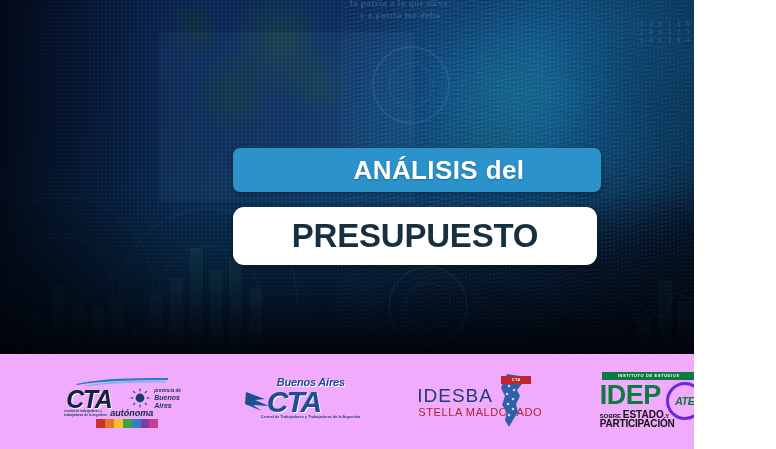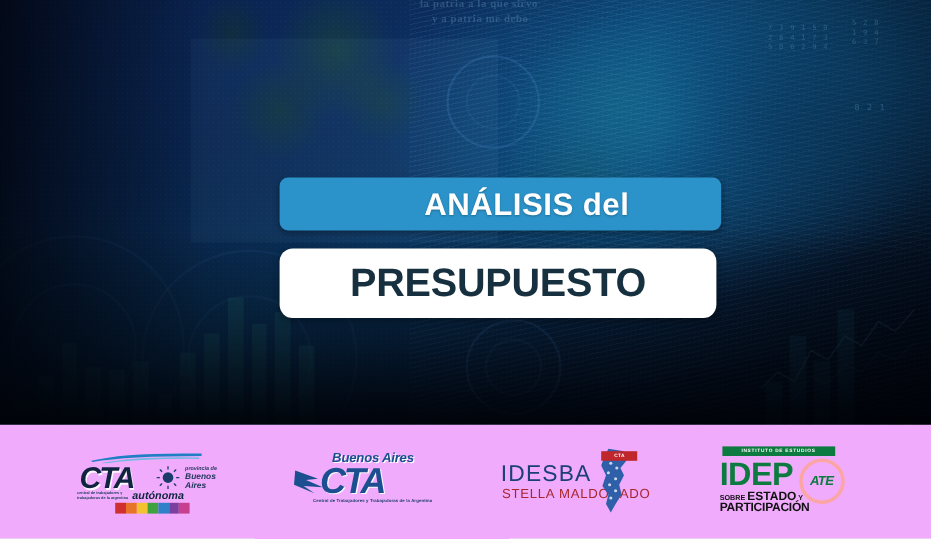--- a/index.html
+++ b/index.html
@@ -3,21 +3,21 @@
 <meta charset="utf-8">
 <title>Analisis del Presupuesto 2025</title>
 <style>
   html,body{margin:0;padding:0;}
   body{
     width:776px;height:449px;overflow:hidden;
     font-family:"Liberation Sans",sans-serif;
     background:#ffffff;
   }
   .poster{
-    position:relative;width:776px;height:449px;overflow:hidden;
+    position:relative;width:694px;height:449px;overflow:hidden;
     background:#ffffff;
   }
 
   
   .hero{
     position:absolute;left:0;top:0;width:776px;height:354px;overflow:hidden;
     background:#030a16;
   }
   
   .bg-layer{position:absolute;left:0;top:0;width:100%;height:100%;}
@@ -175,21 +175,21 @@
   .l3-sub{position:absolute;left:3px;top:33px;font-size:11px;font-weight:400;color:#a8262c;letter-spacing:.6px;}
   .l3-map{position:absolute;left:72px;top:-1px;width:44px;height:56px;}
   .l3-flag{position:absolute;left:86px;top:3px;width:30px;height:8px;background:#c0272d;}
   .l3-flag span{display:block;font-size:4px;color:#fff;font-weight:700;text-align:center;line-height:8px;letter-spacing:.3px;}
 
   
   .logo4{width:120px;height:60px;}
   .l4-top{position:absolute;left:6px;top:0px;width:94px;height:8px;background:#0d7a3f;}
   .l4-top span{display:block;font-size:4px;color:#fff;font-weight:700;text-align:center;line-height:8px;letter-spacing:.6px;}
   .l4-idep{position:absolute;left:4px;top:8px;font-size:27px;font-weight:700;color:#0d7a3f;letter-spacing:-.5px;font-family:"Liberation Sans",sans-serif;}
-  .l4-ate{position:absolute;left:70px;top:10px;width:32px;height:32px;border:3px solid #fca5a5;border-radius:50%;display:flex;align-items:center;justify-content:center;}
+  .l4-ate{position:absolute;left:70px;top:10px;width:32px;height:32px;border:3px solid #6d28d9;border-radius:50%;display:flex;align-items:center;justify-content:center;}
   .l4-ate span{font-size:11px;font-weight:700;color:#0d7a3f;font-style:italic;letter-spacing:-.5px;}
   .l4-l2{position:absolute;left:4px;top:37px;font-size:6px;color:#111;font-weight:700;}
   .l4-l2 b{font-size:10px;}
   .l4-l3{position:absolute;left:4px;top:46px;font-size:10px;color:#111;font-weight:700;letter-spacing:-.2px;}
 </style>
 </head>
 <body>
 
 <div class="poster">
 

